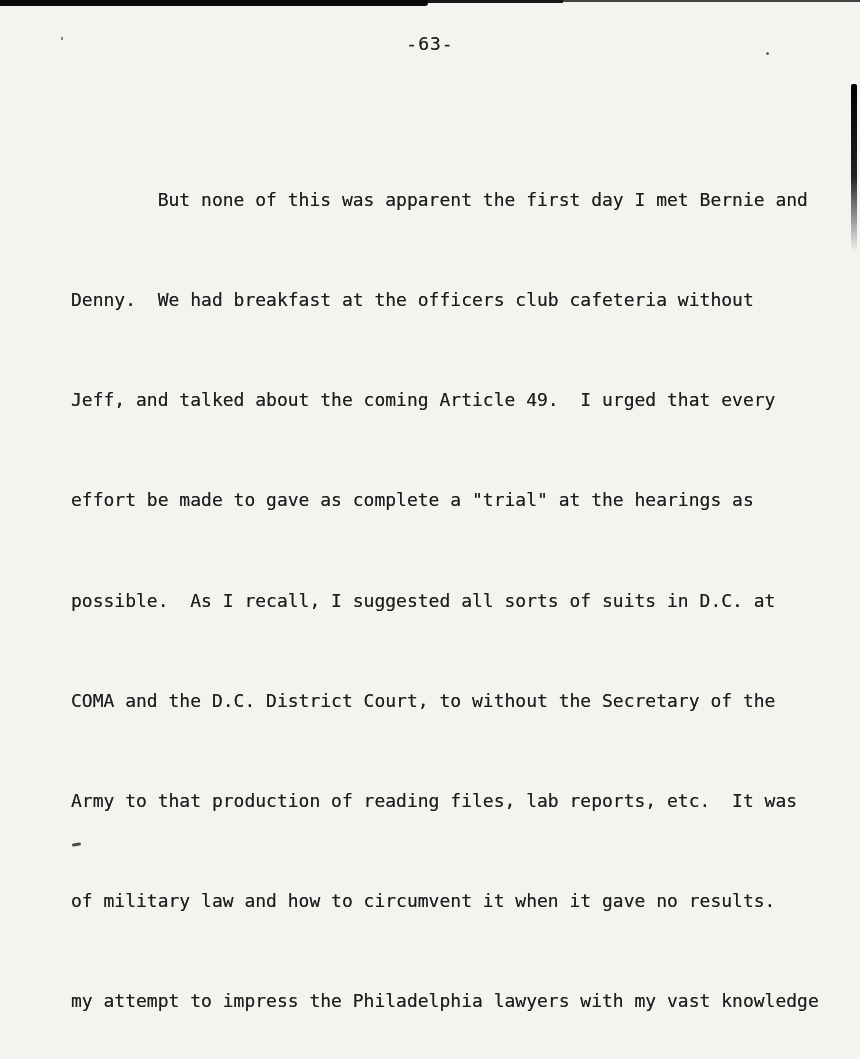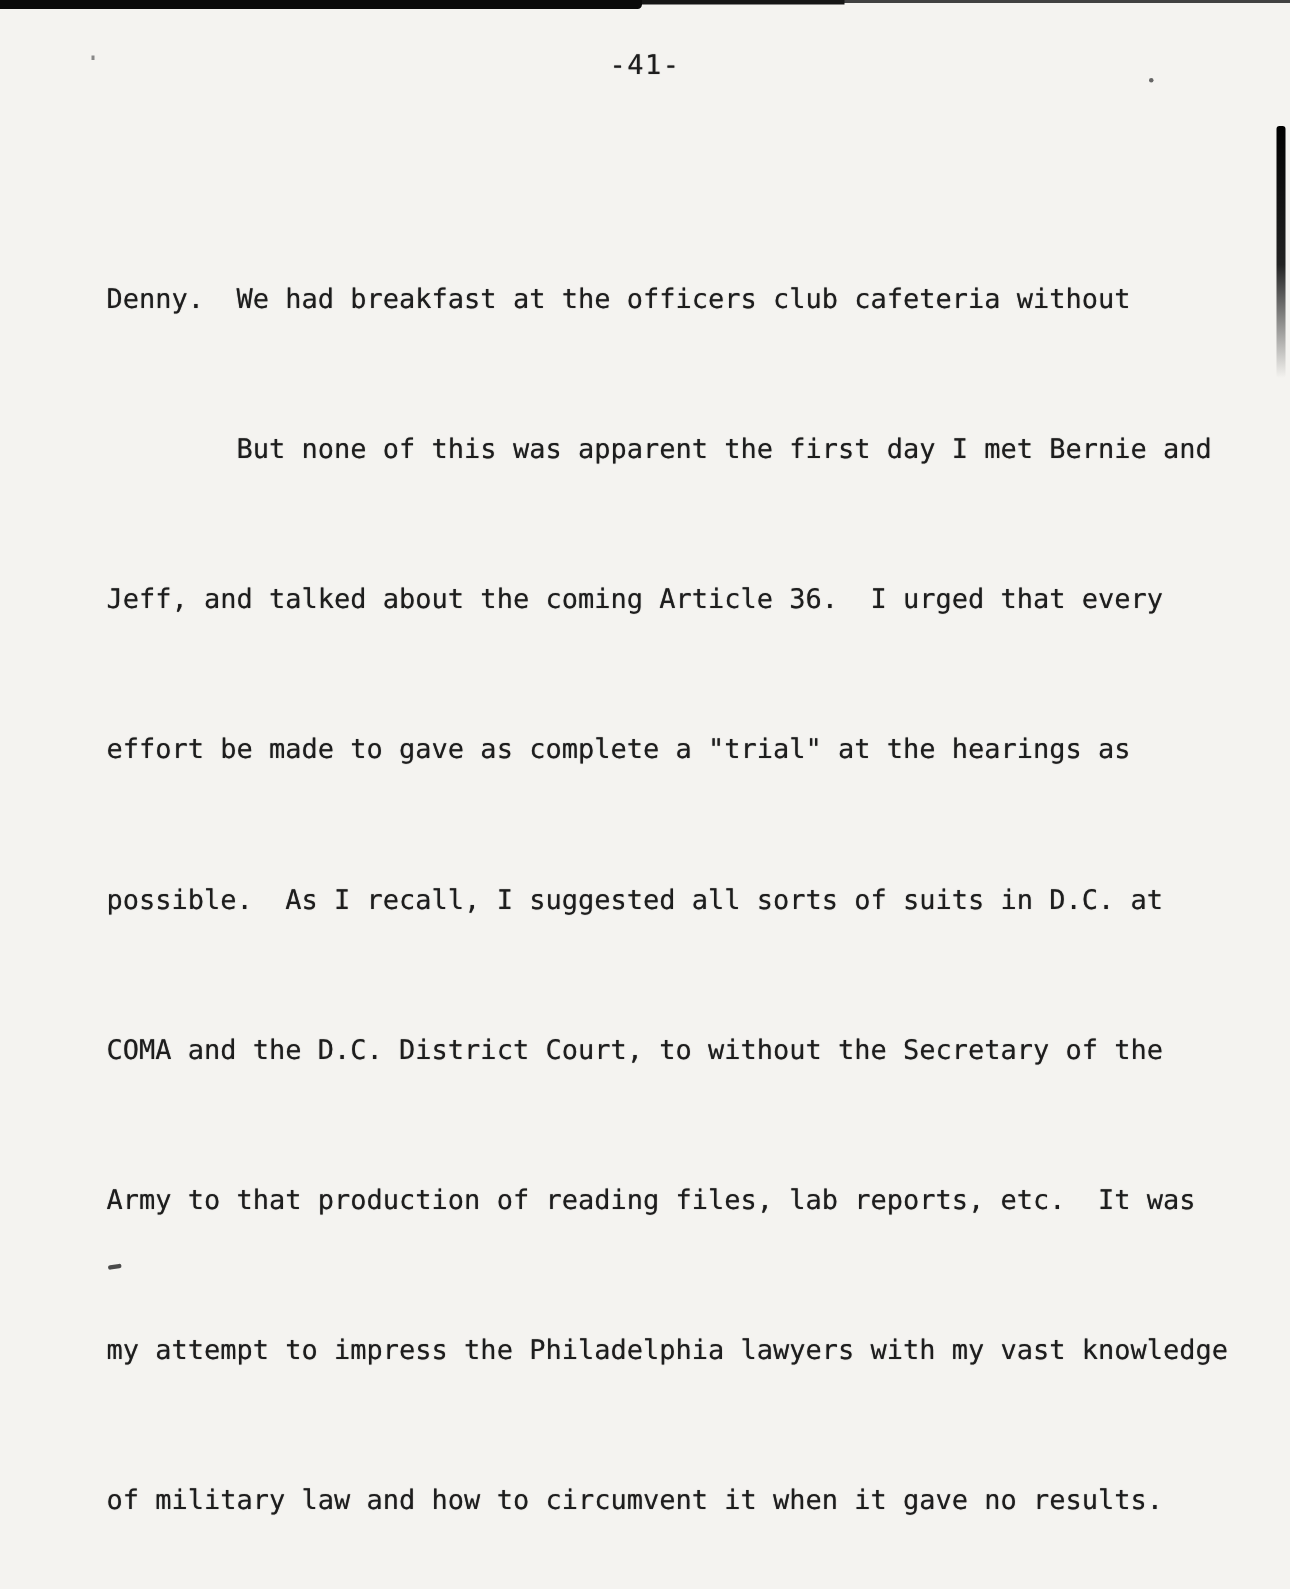--- a/index.html
+++ b/index.html
@@ -82,32 +82,32 @@
 <div class="page">
 
   <div class="top-line"></div>
   <div class="top-bar"></div>
   <div class="top-bar-taper"></div>
   <div class="right-streak"></div>
   <div class="speck-1"></div>
   <div class="speck-2"></div>
   <div class="pen-tilde"></div>
 
-  <div class="pagenum">-41-</div>
+  <div class="pagenum">-63-</div>
 
   <div class="body-text">
+    <div class="line">        But none of this was apparent the first day I met Bernie and</div>
     <div class="line">Denny.  We had breakfast at the officers club cafeteria without</div>
-    <div class="line">        But none of this was apparent the first day I met Bernie and</div>
-    <div class="line">Jeff, and talked about the coming Article 36.  I urged that every</div>
+    <div class="line">Jeff, and talked about the coming Article 49.  I urged that every</div>
     <div class="line">effort be made to gave as complete a "trial" at the hearings as</div>
     <div class="line">possible.  As I recall, I suggested all sorts of suits in D.C. at</div>
     <div class="line">COMA and the D.C. District Court, to without the Secretary of the</div>
     <div class="line">Army to that production of reading files, lab reports, etc.  It was</div>
+    <div class="line">of military law and how to circumvent it when it gave no results.</div>
     <div class="line">my attempt to impress the Philadelphia lawyers with my vast knowledge</div>
-    <div class="line">of military law and how to circumvent it when it gave no results.</div>
     
     
     
     
     
     
     
     
     
     

